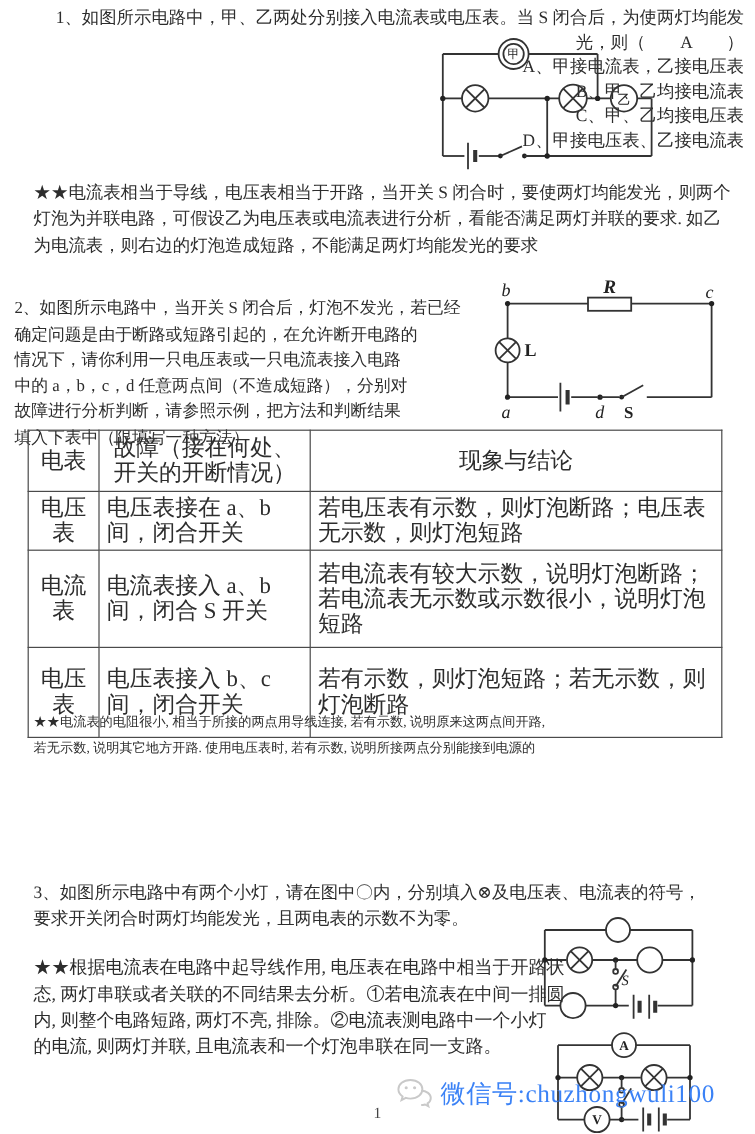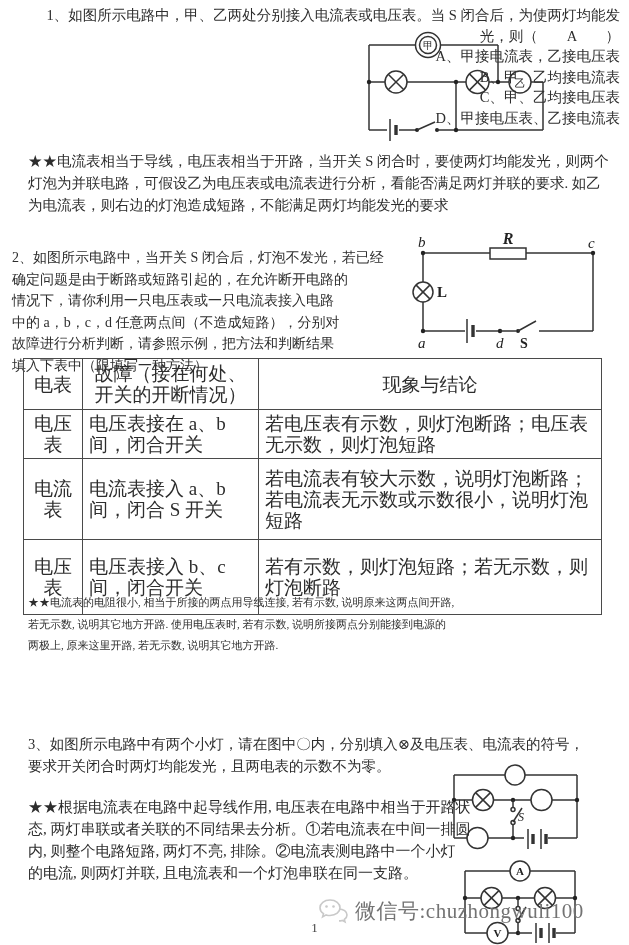--- a/index.html
+++ b/index.html
@@ -35,22 +35,22 @@
   svg.circ line, svg.circ circle, svg.circ rect, svg.circ path{
     stroke:#333;stroke-width:1.5;fill:none;
   }
   svg.circ .dot{fill:#222;stroke:none;}
   svg.circ .thick{stroke-width:3.4;}
   svg.circ text{stroke:none;fill:#222;font-family:"Liberation Serif","DejaVu Serif",serif;}
   .it{font-style:italic;}
   .bd{font-weight:bold;}
 
   .watermark{
-    left:318px;top:897px;display:flex;align-items:center;gap:5px;
-    color:#737373;font-size:21px;letter-spacing:.5px;white-space:nowrap;
+    left:330px;top:897px;display:flex;align-items:center;gap:5px;
+    color:#3b82f6;font-size:21px;letter-spacing:.5px;white-space:nowrap;
   }
   .pagenum{left:0;top:920px;width:629px;text-align:center;font-size:13px;color:#444;}
 </style>
 </head>
 <body>
 
 <div class="page">
 
   <div class="abs q1-block">
     <div class="line">1、如图所示电路中，甲、乙两处分别接入电流表或电压表。当 S 闭合后，为使两灯均能发</div>
@@ -187,21 +187,20 @@
       <td class="c1">电压表</td>
       <td class="c2">电压表接入 b、c 间，闭合开关</td>
       <td class="c3">若有示数，则灯泡短路；若无示数，则灯泡断路</td>
     </tr>
   </tbody>
     </table>
 
   <div class="abs note2">
     <div class="line">★★电流表的电阻很小, 相当于所接的两点用导线连接, 若有示数, 说明原来这两点间开路,</div>
     <div class="line">若无示数, 说明其它地方开路. 使用电压表时, 若有示数, 说明所接两点分别能接到电源的</div>
-    <div class="line">两极上, 原来这里开路, 若无示数, 说明其它地方开路.</div>
   </div>
 
   <div class="abs q3-block">
     <div class="line">3、如图所示电路中有两个小灯，请在图中〇内，分别填入⊗及电压表、电流表的符号，</div>
     <div class="line">要求开关闭合时两灯均能发光，且两电表的示数不为零。</div>
   </div>
 
   <svg class="circ" style="left:448px;top:762px;" width="137" height="90" viewBox="0 0 137 90">
     <line x1="6" y1="13" x2="57" y2="13"></line>
     <circle cx="67" cy="13" r="10"></circle>

